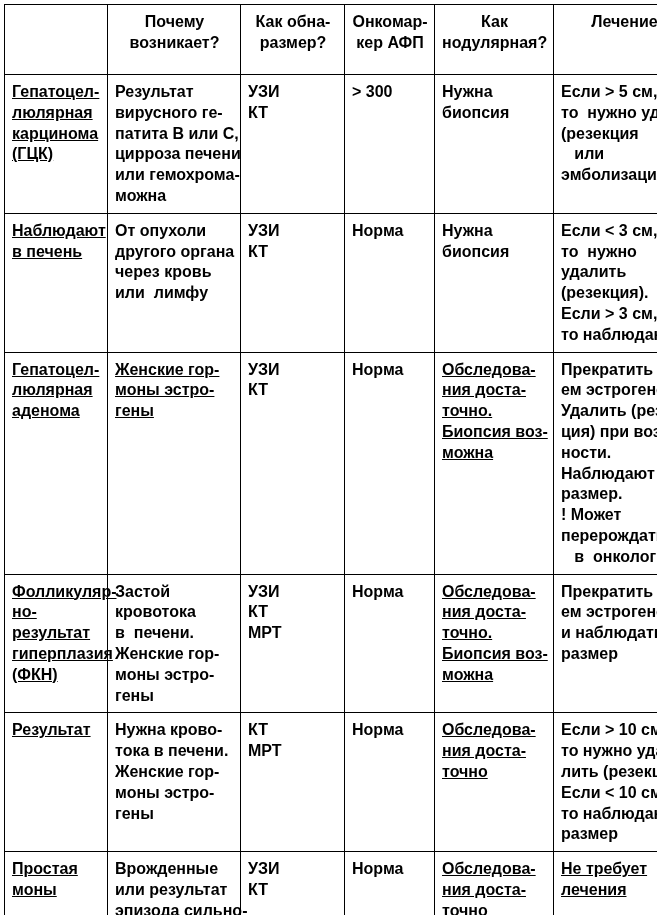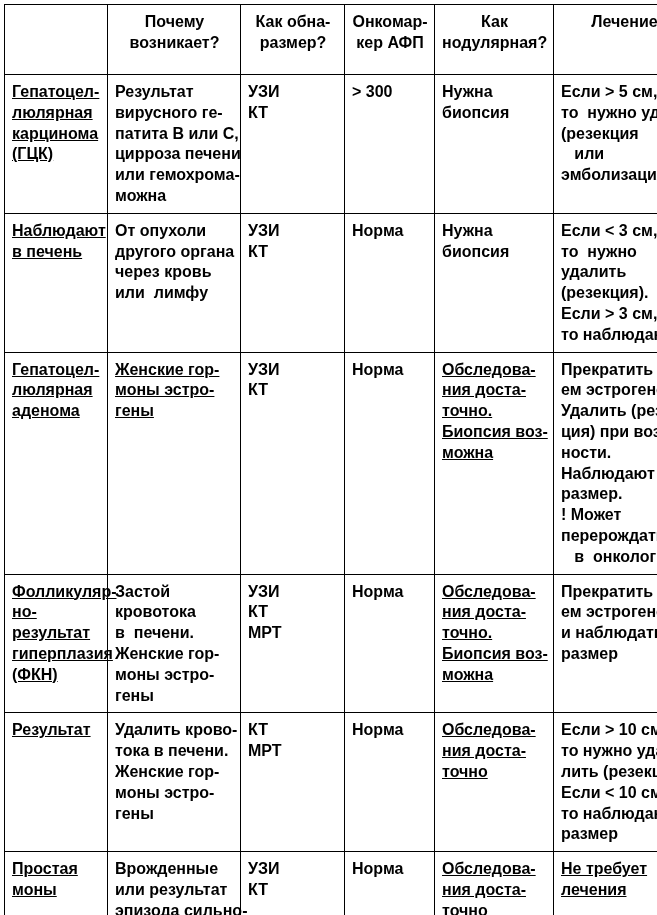--- a/index.html
+++ b/index.html
@@ -174,21 +174,21 @@
 точно.
 Биопсия воз-
 можна</td>
         <td class="nowrapline">Прекратить при-
 ем эстрогенов
 и наблюдать
 размер</td>
       </tr>
       <tr>
         <td class="name nowrapline">Результат</td>
-        <td class="nowrapline">Удалить крово-
+        <td class="nowrapline">Нужна крово-
 тока в печени.
 Женские гор-
 моны эстро-
 гены</td>
         <td class="center nowrapline">КТ
 МРТ</td>
         <td class="center nowrapline">Норма</td>
         <td class="name nowrapline">Обследова-
 ния доста-
 точно</td>

